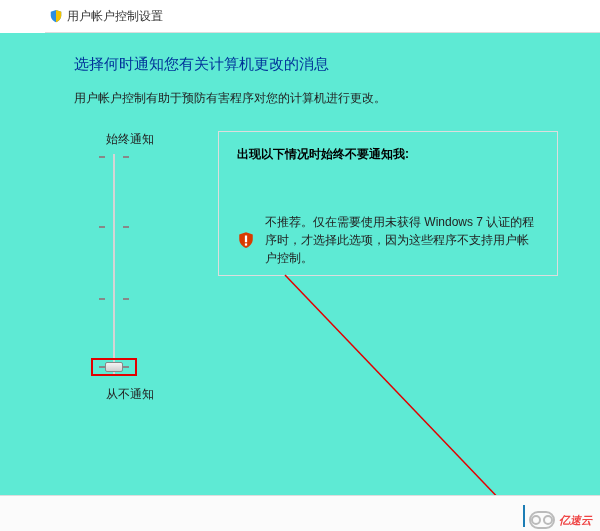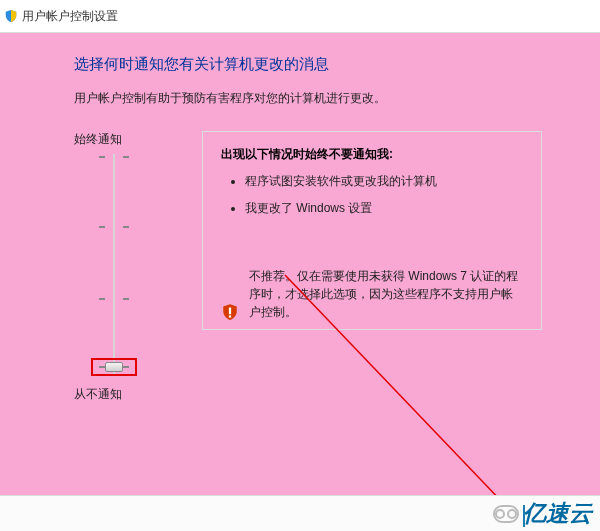--- a/index.html
+++ b/index.html
@@ -14,27 +14,28 @@
     position: relative;
   }
   .title-bar {
     height: 20px;
     display: flex;
     align-items: center;
     padding: 16px 4px;
     color: #333;
     font-size: 12px;
     border-bottom: 1px solid #ddd;
+    margin-left: 45px;
   }
   .shield-icon {
     width: 14px; height: 14px; margin-right: 4px;
     display: inline-flex; align-items: center; justify-content: center;
   }
   .content {
-    background: #f9a8d4;
+    background: #5eead4;
     padding: 22px 0 0 74px;
     position: relative;
     height: 475px;
   }
   .heading {
     color: #003399;
     font-size: 15px;
     font-weight: normal;
     margin-bottom: 16px;
   }
@@ -49,21 +50,21 @@
     cursor: pointer;
     font-size: 12px;
   }
   .slider-area {
     margin-top: 24px;
     display: flex;
     align-items: flex-start;
   }
   .slider-col {
     width: 80px;
-    text-align: left;
+    text-align: right;
     position: relative;
   }
   .slider-label-top { font-size: 12px; color: #222; margin-bottom: 6px;}
   .slider-label-bot { font-size: 12px; color: #222; margin-top: 12px;}
   .slider-track {
     width: 10px;
     height: 220px;
     margin: 6px auto;
     position: relative;
   }
@@ -94,41 +95,41 @@
     border-radius: 2px;
   }
   .slider-highlight {
     position: absolute;
     border: 2px solid #e30000;
     width: 46px; height: 18px;
     left: -18px;
   }
   .info-box {
     border: 1px solid #ddd;
-    margin-left: 48px;
+    margin-left: 64px;
     width: 340px;
     padding: 14px 18px 8px 18px;
     position: relative;
   }
   .info-title {
     font-weight: bold;
     color: #000;
     margin-bottom: 10px;
     font-size: 12px;
   }
   .info-list {
     margin: 0 0 30px 8px;
     padding: 0 0 0 16px;
     color: #222;
     font-size: 12px;
   }
   .info-list li { margin-bottom: 10px; }
   .warn-row {
     display: flex;
-    align-items: flex-end;
+    align-items: center;
     gap: 10px;
     margin-top: 50px;
     padding-right: 4px;
   }
   .warn-icon {
     width: 18px; height: 18px;
     flex: 0 0 18px;
   }
   .warn-text {
     font-size: 12px;
@@ -153,22 +154,22 @@
     width: 2px; height: 22px;
     background: #2aa6e0;
     border: 1px solid #1c7db5;
   }
   .watermark {
     position: absolute;
     right: 8px; bottom: 2px;
     display: flex;
     align-items: center;
     gap: 4px;
-    color: #0369a1;
-    font-size: 23px;
+    color: #ef4444;
+    font-size: 11px;
     font-weight: bold;
     font-style: italic;
   }
   .wm-icon {
     width: 26px; height: 18px;
     border: 2px solid #bbb;
     border-radius: 10px;
     display: flex; align-items: center; justify-content: center;
     gap: 2px;
   }
@@ -218,24 +219,20 @@
             <span></span>
           </div>
         <div class="slider-thumb" style="top:208px"></div>
         <div class="slider-highlight" style="top:204px"></div>
       </div>
       <div class="slider-label-bot">从不通知</div>
     </div>
 
     <div class="info-box">
       <div class="info-title">出现以下情况时始终不要通知我:</div>
-      <ul class="info-list">
-        <li>程序试图安装软件或更改我的计算机</li>
-        <li>我更改了 Windows 设置</li>
-      </ul>
       <div class="warn-row">
         <span class="warn-icon">
           <svg viewBox="0 0 16 16" width="18" height="18">
             <path d="M8 1 L14 3 V7 C14 11 11 14 8 15 C5 14 2 11 2 7 V3 Z" fill="#d83b01"></path>
             <rect x="7" y="4" width="2" height="6" fill="#fff"></rect>
             <rect x="7" y="11" width="2" height="2" fill="#fff"></rect>
           </svg>
         </span>
         <div class="warn-text">不推荐。仅在需要使用未获得 Windows 7 认证的程序时，才选择此选项，因为这些程序不支持用户帐户控制。</div>
       </div>

